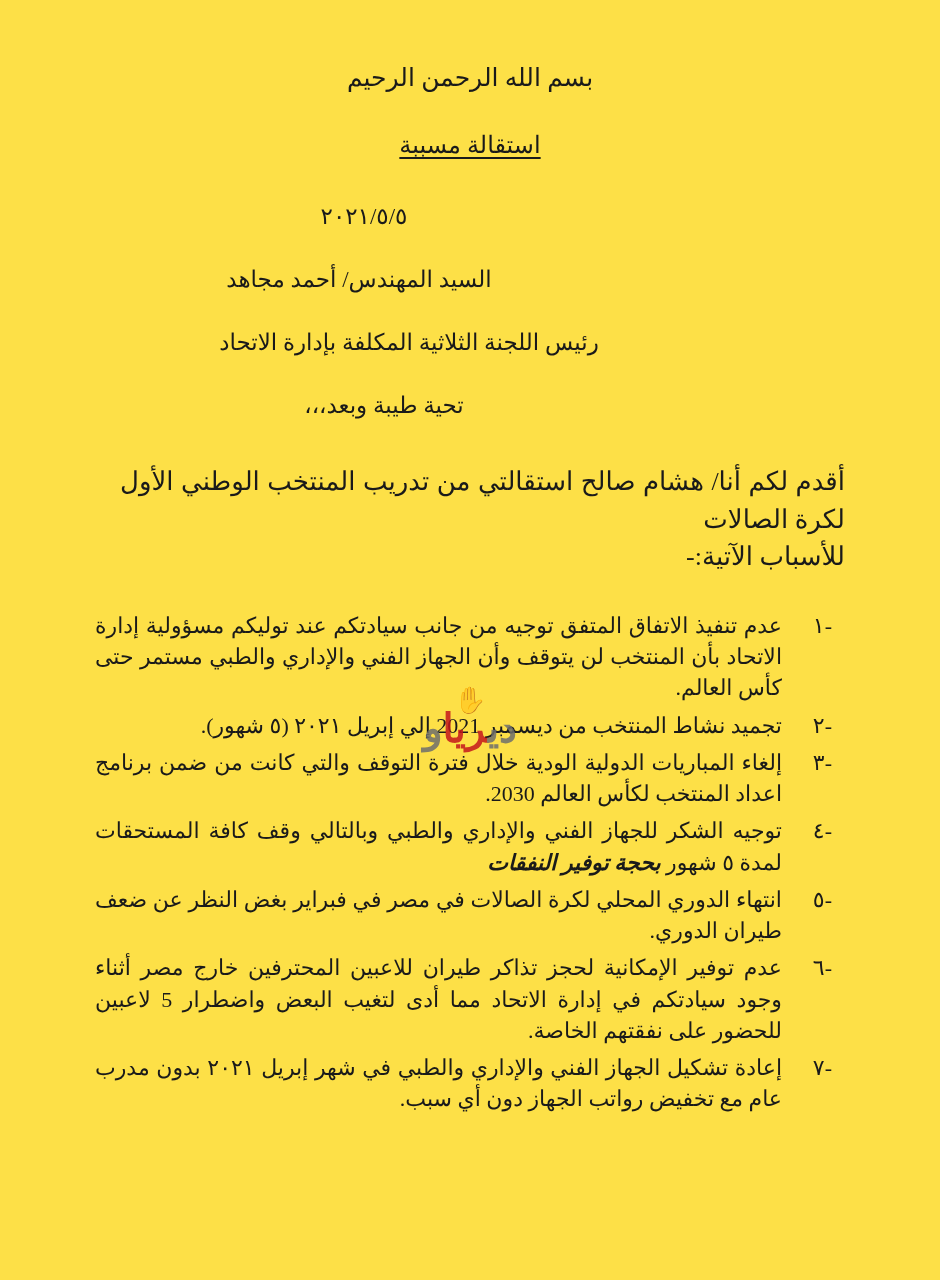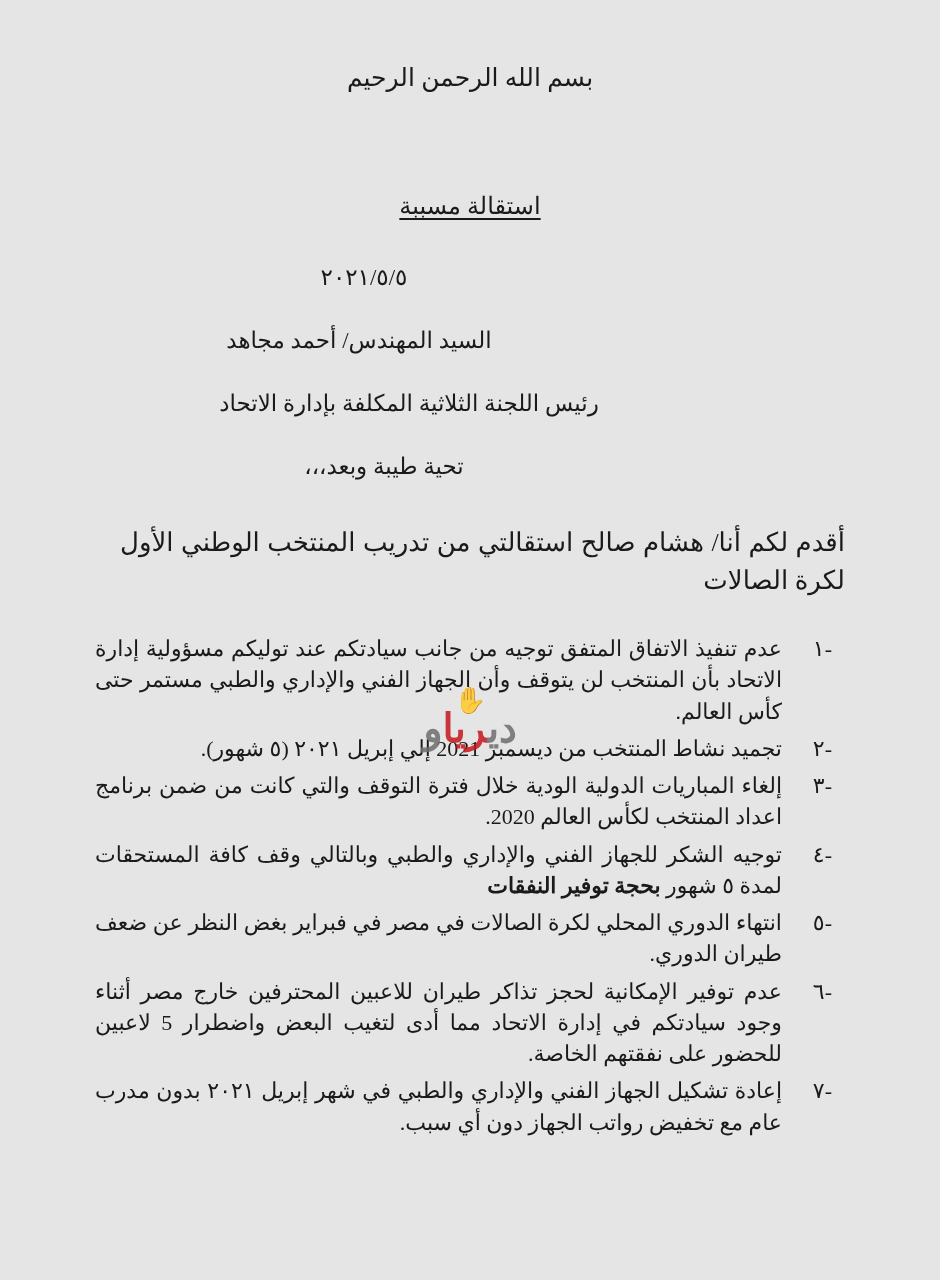--- a/index.html
+++ b/index.html
@@ -4,38 +4,38 @@
 <style>
   html, body {
     margin: 0;
     padding: 0;
     background: #ffffff;
   }
   .page {
     position: relative;
     width: 940px;
     height: 1280px;
-    background: #e5e5e5;
+    background: #fde047;
     font-family: "Liberation Serif", "DejaVu Serif", serif;
     color: #1a1a1a;
     overflow: hidden;
     box-sizing: border-box;
   }
 
   .basmala {
     text-align: center;
     font-size: 25px;
     margin-top: 62px;
     line-height: 1.3;
   }
 
   .doc-title {
     text-align: center;
     font-size: 24px;
-    margin-top: 96px;
+    margin-top: 35px;
     line-height: 1.3;
   }
   .doc-title span {
     text-decoration: underline;
     text-underline-offset: 4px;
   }
 
   .meta-block {
     margin-top: 40px;
     padding-right: 0;
@@ -104,20 +104,21 @@
   }
   ol.reasons > li .marker .dash {
     display: inline-block;
     margin-right: 8px;
   }
   ol.reasons > li .body {
     display: block;
   }
   .hl-bold {
     font-weight: bold;
+    font-style: italic;
   }
 
   
   .watermark {
     position: absolute;
     left: 0;
     right: 0;
     top: 705px;
     text-align: center;
     pointer-events: none;
@@ -157,40 +158,41 @@
 
   <div class="meta-block">
     <p class="meta-line date">٢٠٢١/٥/٥</p>
     <p class="meta-line recipient">السيد المهندس/ أحمد مجاهد</p>
     <p class="meta-line role">رئيس اللجنة الثلاثية المكلفة بإدارة الاتحاد</p>
     <p class="meta-line greeting">تحية طيبة وبعد،،،</p>
   </div>
 
   <div class="intro">
     <span>أقدم لكم أنا/ هشام صالح استقالتي من تدريب المنتخب الوطني الأول لكرة الصالات</span>
+    <span class="second-line">للأسباب الآتية:-</span>
   </div>
 
   <ol class="reasons">
     <li>
       <span class="marker">
         <span class="dash">-</span><span class="num">١</span>
       </span>
       <span class="body">عدم تنفيذ الاتفاق المتفق توجيه من جانب سيادتكم عند توليكم مسؤولية إدارة الاتحاد بأن المنتخب لن يتوقف وأن الجهاز الفني والإداري والطبي مستمر حتى كأس العالم.</span>
     </li>
     <li>
       <span class="marker">
         <span class="dash">-</span><span class="num">٢</span>
       </span>
       <span class="body">تجميد نشاط المنتخب من ديسمبر 2021 إلي إبريل ٢٠٢١ (٥ شهور).</span>
     </li>
     <li>
       <span class="marker">
         <span class="dash">-</span><span class="num">٣</span>
       </span>
-      <span class="body">إلغاء المباريات الدولية الودية خلال فترة التوقف والتي كانت من ضمن برنامج اعداد المنتخب لكأس العالم 2020.</span>
+      <span class="body">إلغاء المباريات الدولية الودية خلال فترة التوقف والتي كانت من ضمن برنامج اعداد المنتخب لكأس العالم 2030.</span>
     </li>
     <li>
       <span class="marker">
         <span class="dash">-</span><span class="num">٤</span>
       </span>
       <span class="body"><span>توجيه الشكر للجهاز الفني والإداري والطبي وبالتالي وقف كافة المستحقات لمدة ٥ شهور </span><span class="hl-bold">بحجة توفير النفقات</span></span>
     </li>
     <li>
       <span class="marker">
         <span class="dash">-</span><span class="num">٥</span>

